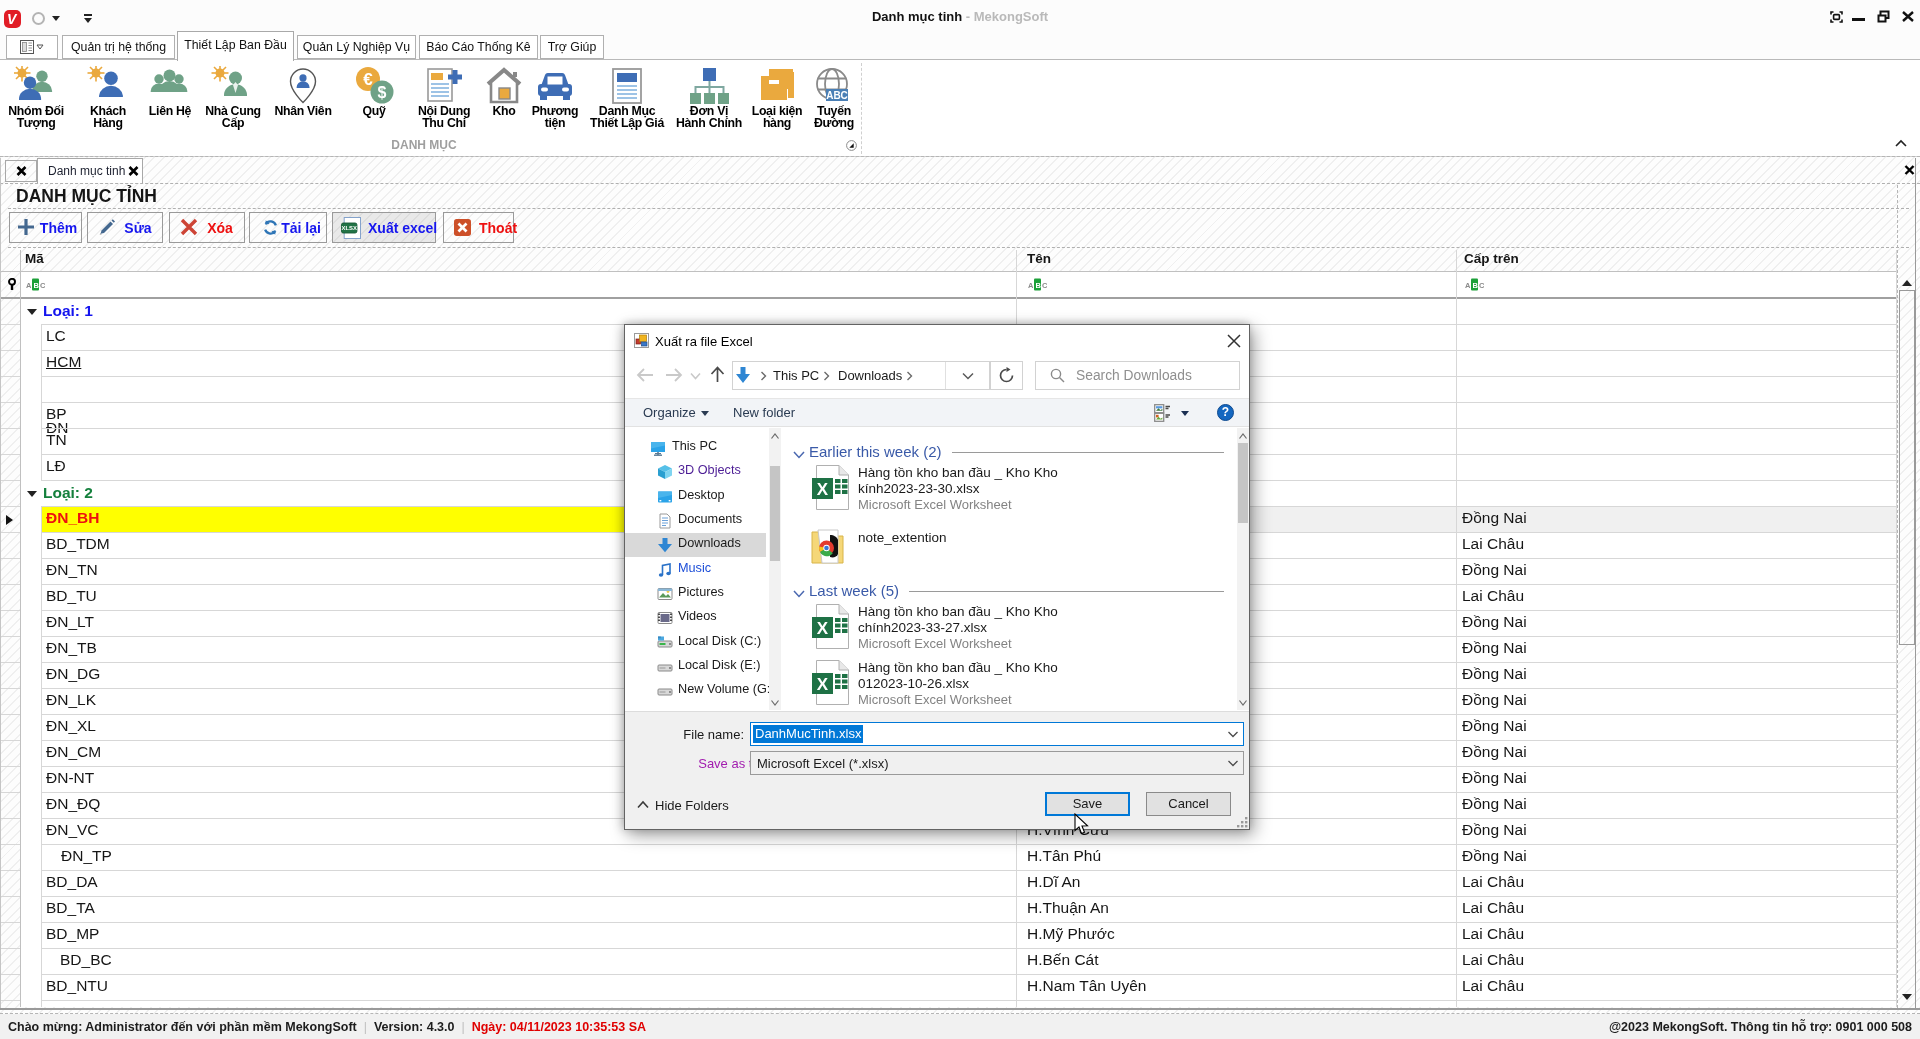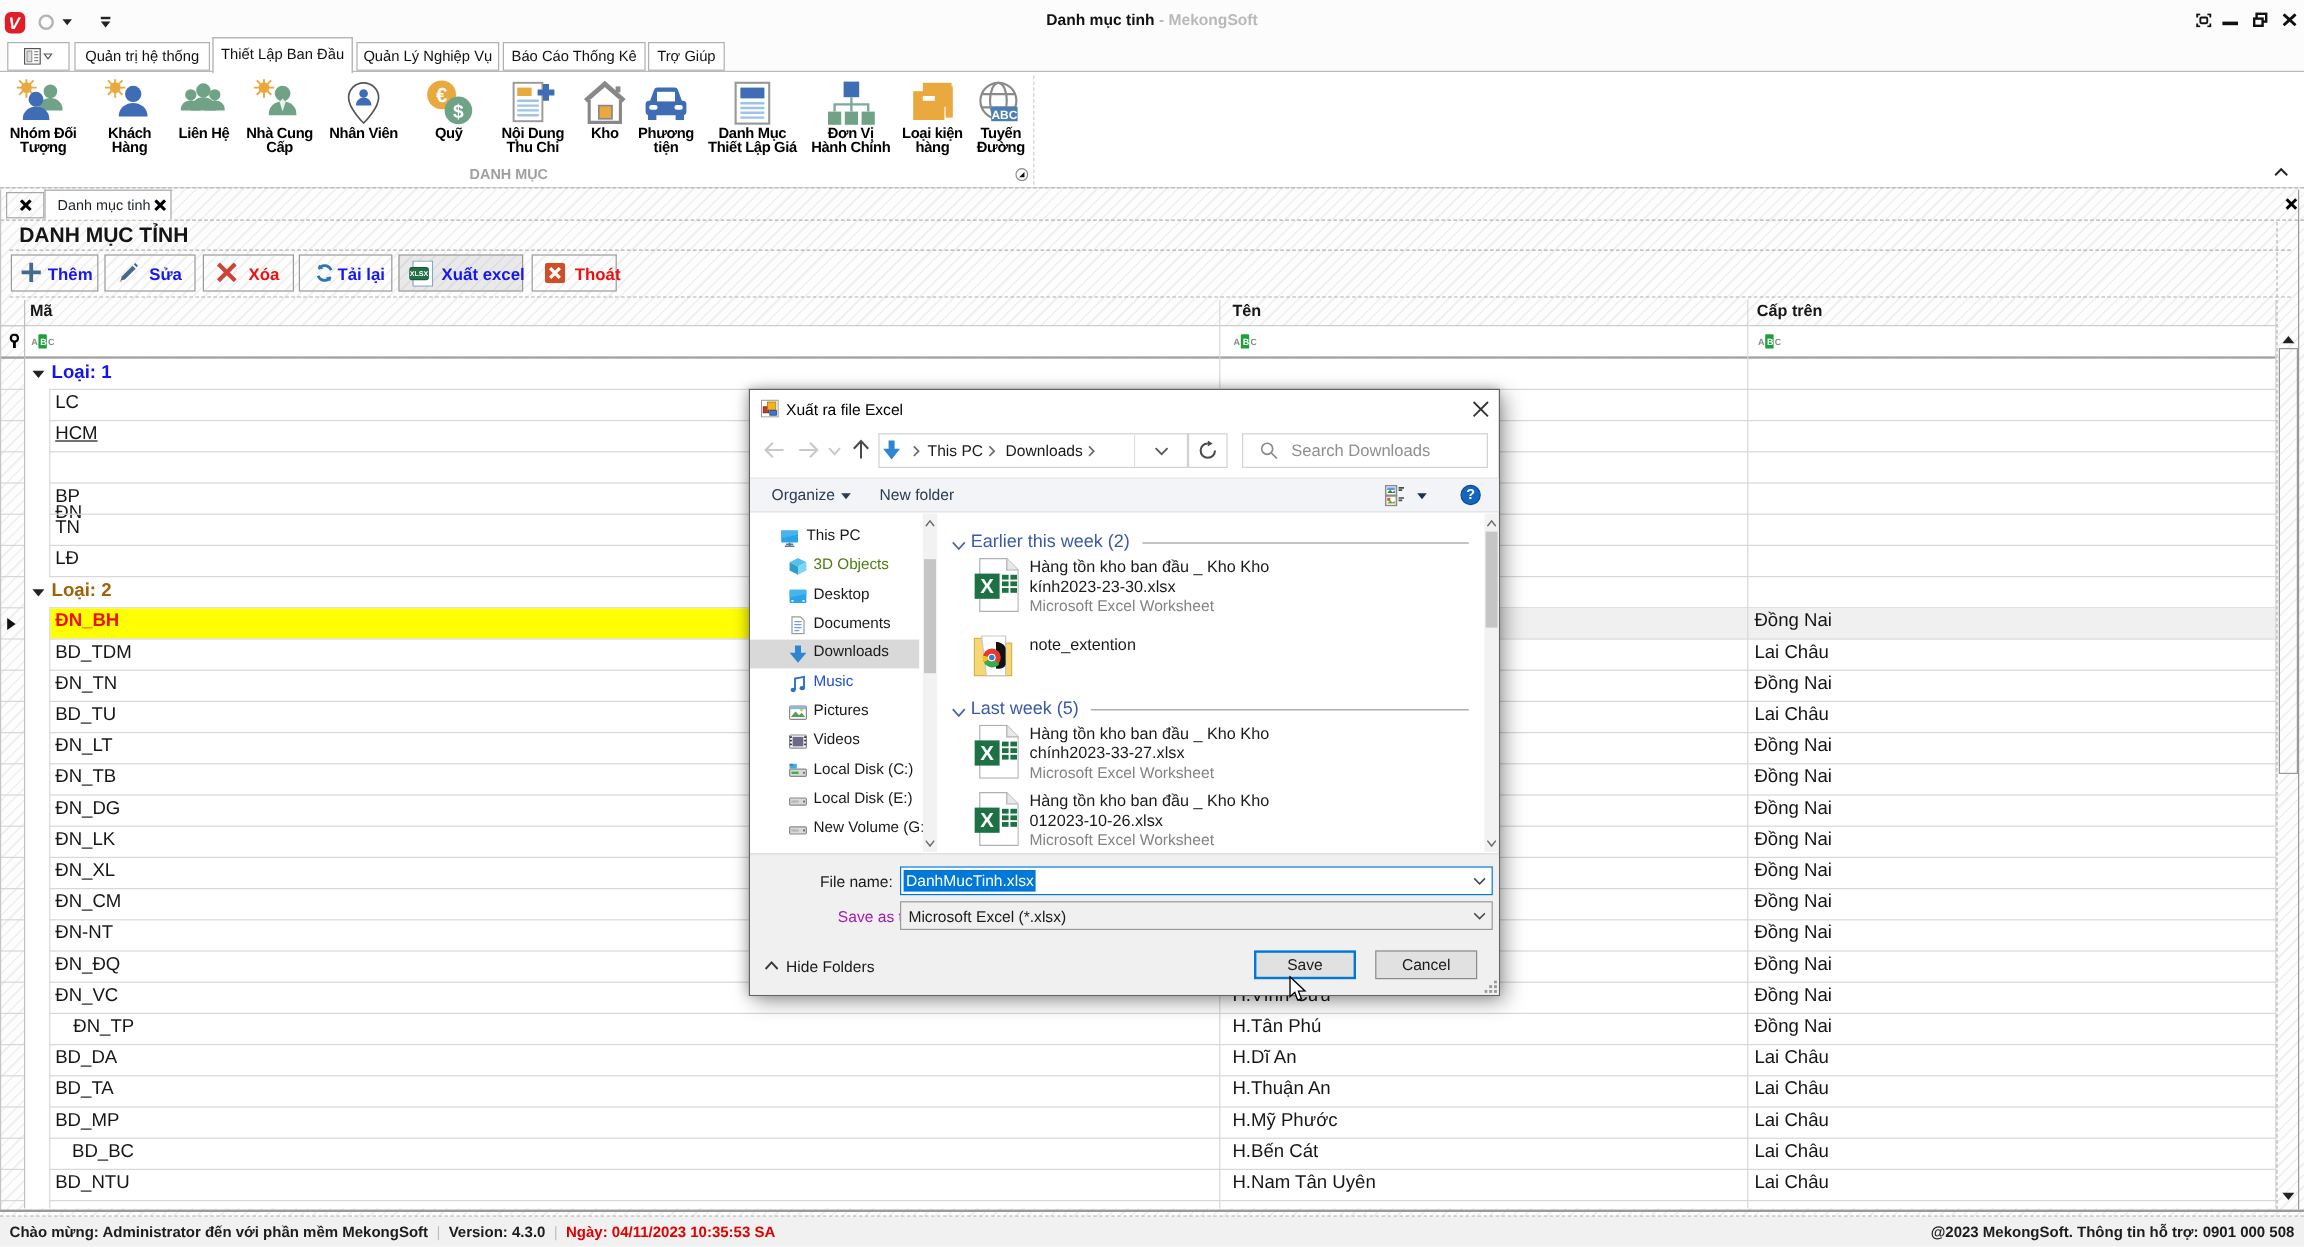--- a/index.html
+++ b/index.html
@@ -308,21 +308,21 @@
 <div class="abs gcell" style="left:46px;top:405px;">BP</div>
 <div class="hline" style="left:41px;top:428px;width:1856px;"></div>
 <div class="hline" style="left:0;top:428px;width:20px;"></div>
 <div class="abs gcell" style="left:46px;top:431px;">TN</div>
 <div class="hline" style="left:41px;top:454px;width:1856px;"></div>
 <div class="hline" style="left:0;top:454px;width:20px;"></div>
 <div class="abs gcell" style="left:46px;top:457px;">LĐ</div>
 <div class="hline" style="left:41px;top:480px;width:1856px;"></div>
 <div class="hline" style="left:0;top:480px;width:20px;"></div>
 <div class="abs" style="left:27px;top:491px;width:0;height:0;border-left:5px solid transparent;border-right:5px solid transparent;border-top:6px solid #222;"></div>
-<div class="abs" style="left:43px;top:484px;font-size:15.5px;font-weight:bold;color:#a16207;">Loại: 2</div>
+<div class="abs" style="left:43px;top:484px;font-size:15.5px;font-weight:bold;color:#15803d;">Loại: 2</div>
 <div class="hline" style="left:41px;top:506px;width:1856px;"></div>
 <div class="hline" style="left:0;top:506px;width:20px;"></div>
 <div class="abs" style="left:42px;top:507px;width:974px;height:25px;background:#ffff00;"></div>
 <div class="abs" style="left:1017px;top:507px;width:880px;height:25px;background:#f0f0f0;"></div>
 <div class="abs" style="left:6px;top:515px;width:0;height:0;border-top:5px solid transparent;border-bottom:5px solid transparent;border-left:7px solid #111;"></div>
 <div class="abs" style="left:46px;top:509px;font-size:15.5px;font-weight:bold;color:#ee1010;">ĐN_BH</div>
 <div class="abs gcell" style="left:1462px;top:509px;">Đồng Nai</div>
 <div class="hline" style="left:41px;top:532px;width:1856px;"></div>
 <div class="hline" style="left:0;top:532px;width:20px;"></div>
 <div class="abs gcell" style="left:46px;top:535px;">BD_TDM</div>
@@ -500,21 +500,21 @@
     <path d="M5 13.6 h6" stroke="#5a7a94" stroke-width="1.2"></path>
     <path d="M4 15.2 h8" stroke="#5a7a94" stroke-width="1.4"></path>
     <path d="M8 12 v3" stroke="#5a7a94" stroke-width="1.6"></path>
   </svg>
 <div class="abs zd" style="left:672px;top:439px;font-size:12.7px;color:#1a1a1a;white-space:nowrap;">This PC</div>
 <svg class="abs zd" style="left:657px;top:464px" width="16" height="16" viewBox="0 0 16 16">
     <path d="M8 1 L15 4.5 L8 8 L1 4.5 Z" fill="#55c0e8"></path>
     <path d="M1 4.5 L8 8 V15 L1 11.5 Z" fill="#2a9fd0"></path>
     <path d="M15 4.5 L8 8 V15 L15 11.5 Z" fill="#7fd4f0"></path>
   </svg>
-<div class="abs zd" style="left:678px;top:463px;font-size:12.7px;color:#4d7c0f;white-space:nowrap;">3D Objects</div>
+<div class="abs zd" style="left:678px;top:463px;font-size:12.7px;color:#4c1d95;white-space:nowrap;">3D Objects</div>
 <svg class="abs zd" style="left:657px;top:489px" width="16" height="16" viewBox="0 0 16 16">
     <rect x="1" y="2.5" width="14" height="11" rx="1" fill="#2aa3e8"></rect>
     <path d="M1 2.5 L15 2.5 L15 6 L1 9 Z" fill="#49b4ec"></path>
     <rect x="2.5" y="11" width="1.8" height="1.4" fill="#fff"></rect>
     <rect x="11.7" y="11" width="1.8" height="1.4" fill="#fff"></rect>
   </svg>
 <div class="abs zd" style="left:678px;top:488px;font-size:12.7px;color:#1a1a1a;white-space:nowrap;">Desktop</div>
 <svg class="abs zd" style="left:657px;top:513px" width="16" height="16" viewBox="0 0 16 16">
     <path d="M3 1 h7 l3 3 v11 H3 Z" fill="#fff" stroke="#9a9a9a"></path>
     <path d="M5 5 h6 M5 7.5 h6 M5 10 h6 M5 12.5 h4" stroke="#6aa0d8" stroke-width="1"></path>

